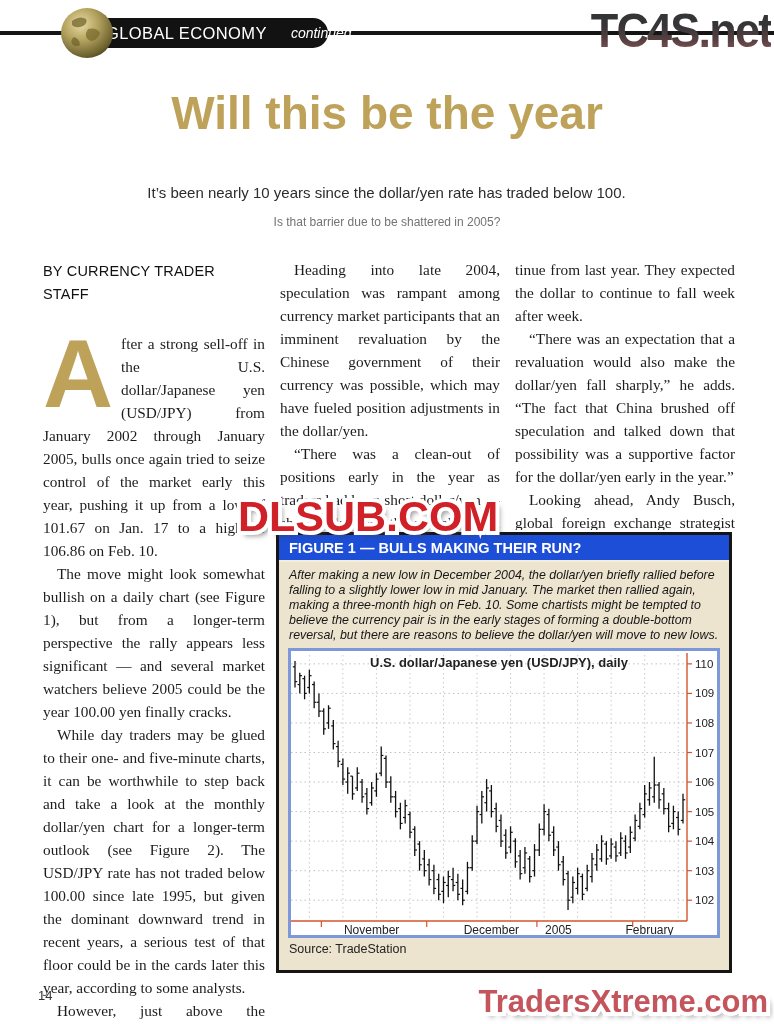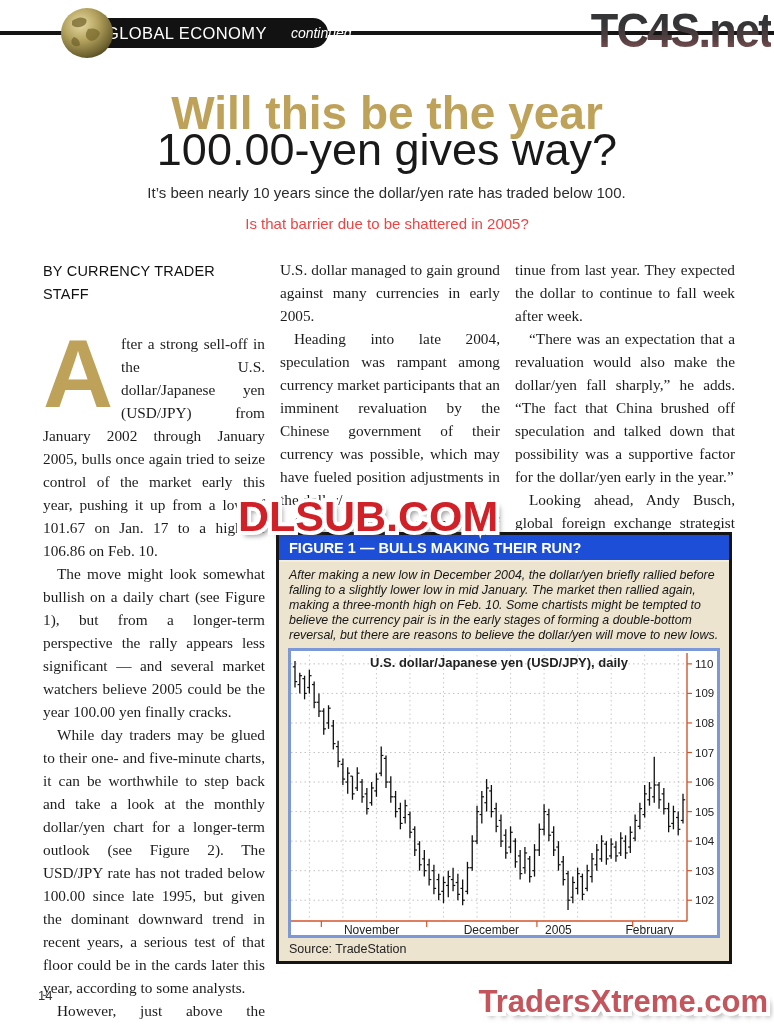--- a/index.html
+++ b/index.html
@@ -21,21 +21,21 @@
         -webkit-background-clip:text;background-clip:text;color:transparent;}
 
   
   .title1{position:absolute;left:0;top:74px;width:774px;text-align:center;
         font-family:"Liberation Sans",sans-serif;font-weight:700;font-size:46px;color:#bfa25a;letter-spacing:0;margin-top:12px;}
   .title2{position:absolute;left:0;top:124px;width:774px;text-align:center;
         font-family:"Liberation Sans",sans-serif;font-weight:400;font-size:45px;color:#191919;}
   .sub1{position:absolute;left:0;top:184px;width:773px;text-align:center;
         font-family:"Liberation Sans",sans-serif;font-size:15px;color:#2c2c2c;}
   .sub2{position:absolute;left:0;top:215px;width:774px;text-align:center;
-        font-family:"Liberation Sans",sans-serif;font-size:15px;color:#ef4444;}
+        font-family:"Liberation Sans",sans-serif;font-size:12px;color:#737373;}
 
   
   .col{position:absolute;top:258px;width:222px;font-size:15.3px;line-height:23px;
         text-align:justify;}
   .col p{margin:0;text-indent:14px;}
   .col p.cont{text-indent:0;}
   #col1{left:43px;}
   #col2{left:280px;width:220px;height:272px;overflow:hidden;}
   #col3{left:515px;width:220px;height:272px;overflow:hidden;}
   .byline{font-family:"Liberation Sans",sans-serif;font-size:14.5px;color:#111;
@@ -46,21 +46,21 @@
   
   .figure{position:absolute;left:276px;top:532px;width:456px;background:#ece4cf;
         border:3px solid #151515;box-sizing:border-box;}
   .fig-header{background:#1d4ed8;color:#fff;font-family:"Liberation Sans",sans-serif;
         font-weight:700;font-size:14.5px;padding:5px 10px 4px;border-bottom:2px solid #f3edda;}
   .fig-caption{font-family:"Liberation Sans",sans-serif;font-style:italic;font-size:12.4px;
         line-height:15px;color:#161616;padding:6px 10px 5px;}
   .chart-frame{margin:0 9px;border:3px solid #7d98d8;background:#fff;height:284px;}
   .chart-frame svg{display:block;}
   .fig-source{font-family:"Liberation Sans",sans-serif;font-size:12.5px;color:#222;
-        padding:4px 10px 5px;}
+        padding:4px 10px 14px;}
 
   
   .wm-big{position:absolute;font-family:Liberation Sans, sans-serif;font-weight:800;
         color:#cf2127;z-index:9;white-space:nowrap;}
   .wm-big::before{content:attr(data-text);position:absolute;left:0;top:0;z-index:-1;
         -webkit-text-stroke:8px #fff;text-shadow:4px 5px 5px rgba(60,60,60,.55);}
   #wm-center{left:238px;top:492px;font-size:43px;letter-spacing:0px;}
   #wm-bottom{right:6px;top:984px;font-size:31px;color:#c4555c;}
   .page-number{position:absolute;left:38px;top:988px;font-family:"Liberation Sans",sans-serif;
         font-size:13px;color:#333;}
@@ -87,35 +87,33 @@
       <path d="M16 30 q6 2 6 8 q-4 3 -8 -1 q-2 -4 2 -7 z" fill="#6e6128" opacity=".7"></path>
     </svg>
   </div>
   <div class="section-pill">
     <span class="lbl">GLOBAL ECONOMY</span>
     <em>continued</em>
   </div>
   <div class="wm-top">TC4S.net</div>
 
   <div class="title1">Will this be the year</div>
-  <div class="title2">100.00-yen gives way?</div>
   <div class="sub1">It’s been nearly 10 years since the dollar/yen rate has traded below 100.</div>
   <div class="sub2">Is that barrier due to be shattered in 2005?</div>
 
   <div class="col" id="col1">
     <div class="byline">BY CURRENCY TRADER STAFF</div>
     <p class="cont"><span class="dropcap">A</span><span>fter a strong sell-off in the U.S. dollar/Japanese yen (USD/JPY) from January 2002 through January 2005, bulls once again tried to seize control of the market early this year, pushing it up from a low of 101.67 on Jan. 17 to a high of 106.86 on Feb. 10.</span></p>
     <p>The move might look somewhat bullish on a daily chart (see Figure 1), but from a longer-term perspective the rally appears less significant — and several market watchers believe 2005 could be the year 100.00 yen finally cracks.</p>
     <p>While day traders may be glued to their one- and five-minute charts, it can be worthwhile to step back and take a look at the monthly dollar/yen chart for a longer-term outlook (see Figure 2). The USD/JPY rate has not traded below 100.00 since late 1995, but given the dominant downward trend in recent years, a serious test of that floor could be in the cards later this year, according to some analysts.</p>
     <p>However, just above the psychologically significant 100.00 floor, strong chart support is evident in the 101.25/101.60 area, which are the lows from late 1999 and January 2005.</p>
 
   </div>
 
   <div class="col" id="col2">
-    <p class="cont">U.S. dollar managed to gain ground against many currencies in early 2005.</p>
     <p>Heading into late 2004, speculation was rampant among currency market participants that an imminent revaluation by the Chinese government of their currency was possible, which may have fueled position adjustments in the dollar/yen.</p>
     <p>“There was a clean-out of positions early in the year as traders had been short dollar/yen — short dollar-everything, really — in late 2004,” says Sean Callow, currency strategist at Idea Global. “Everyone thought the dollar’s downtrend would simply con-</p>
   </div>
 
   <div class="col" id="col3">
     <p class="cont">tinue from last year. They expected the dollar to continue to fall week after week.</p>
     <p>“There was an expectation that a revaluation would also make the dollar/yen fall sharply,” he adds. “The fact that China brushed off speculation and talked down that possibility was a supportive factor for the dollar/yen early in the year.”</p>
     <p>Looking ahead, Andy Busch, global foreign exchange strategist at Harris/Nesbitt warns traders, “the China story is not going to change.” He suggests those trading the dollar/yen should “not trade it with the</p>
   </div>
 

